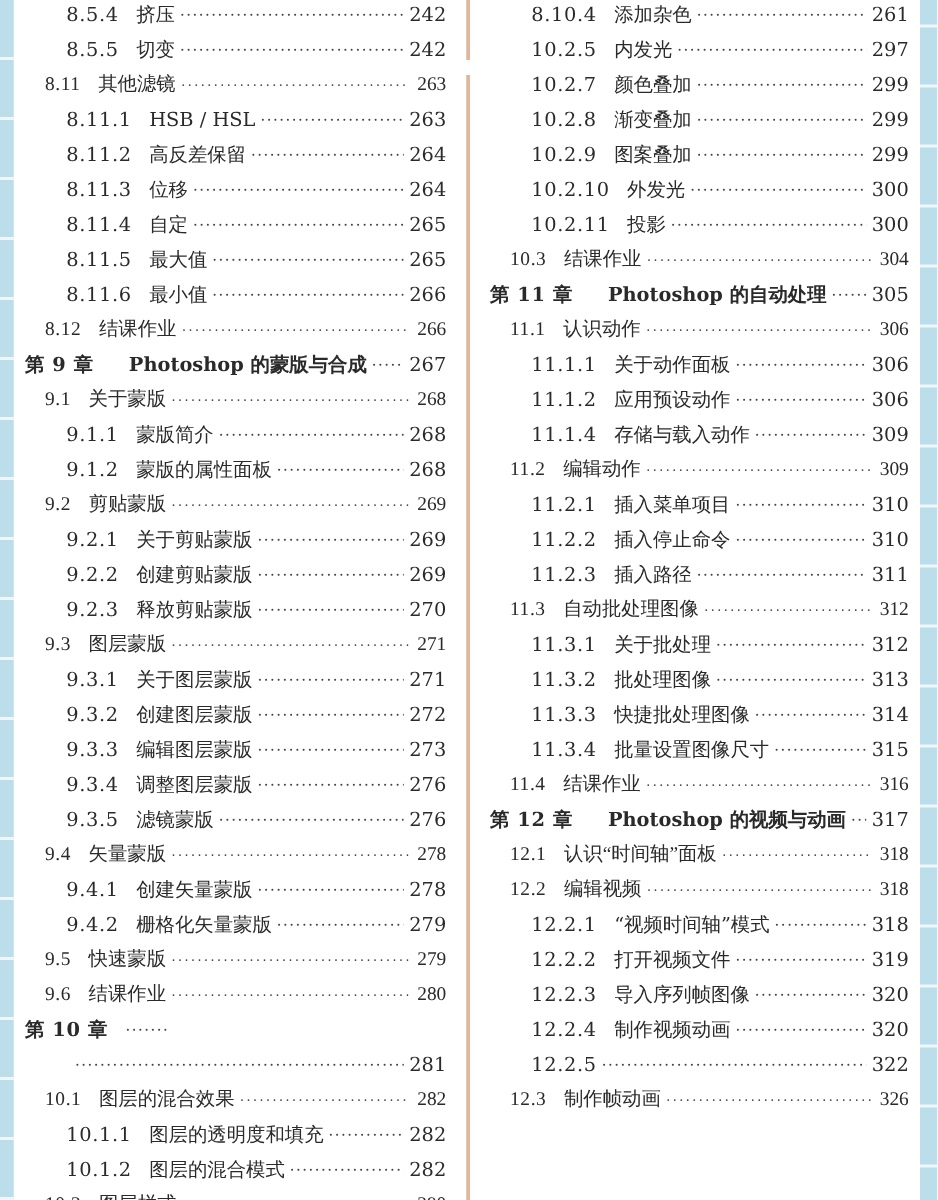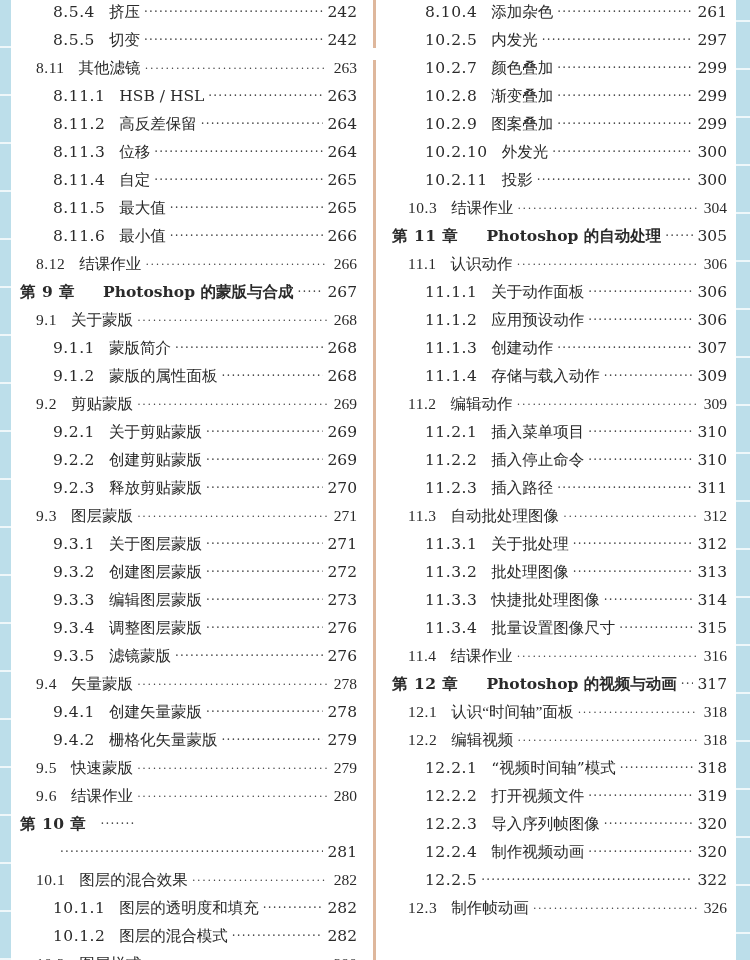--- a/index.html
+++ b/index.html
@@ -329,26 +329,20 @@
     <span class="dots"></span>
     <span class="page">306</span>
   </div>
     <div class="row lvl2">
     <span class="num">11.1.2</span>
     <span class="title">应用预设动作</span>
     <span class="dots"></span>
     <span class="page">306</span>
   </div>
     <div class="row lvl2">
-    <span class="num">11.1.3</span>
-    <span class="title">创建动作</span>
-    <span class="dots"></span>
-    <span class="page">307</span>
-  </div>
-    <div class="row lvl2">
     <span class="num">11.1.4</span>
     <span class="title">存储与载入动作</span>
     <span class="dots"></span>
     <span class="page">309</span>
   </div>
     <div class="row lvl1">
     <span class="num">11.2</span>
     <span class="title">编辑动作</span>
     <span class="dots"></span>
     <span class="page">309</span>

